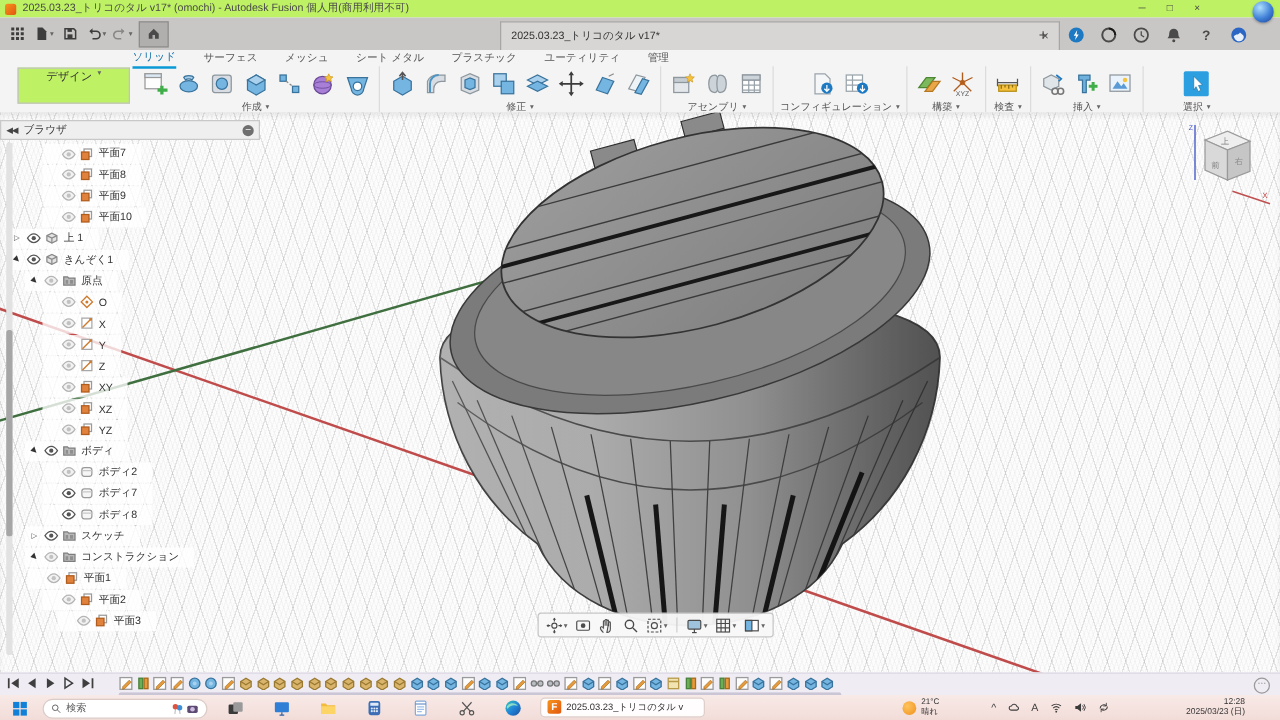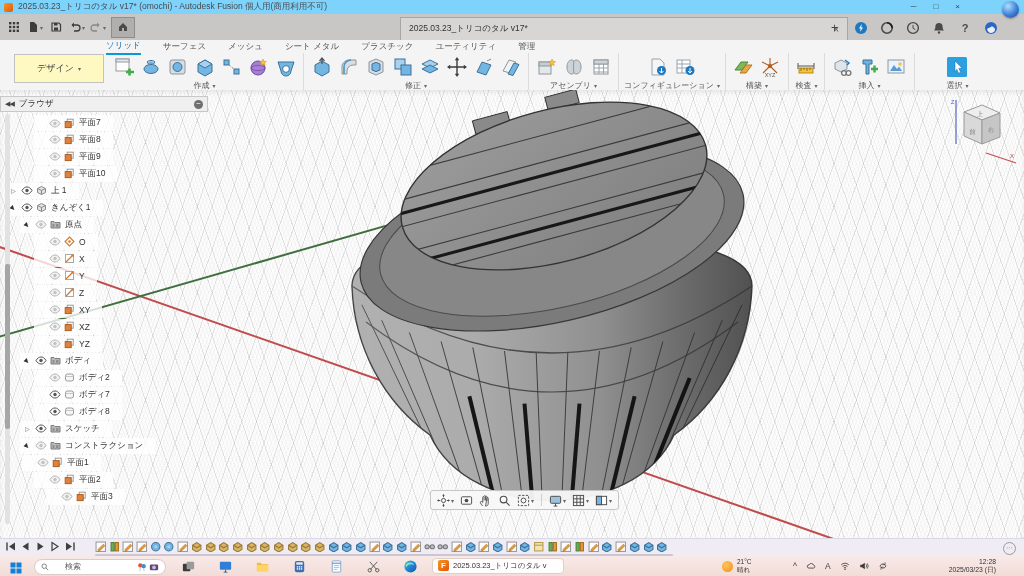--- a/index.html
+++ b/index.html
@@ -1,19 +1,19 @@
 <!DOCTYPE html>
 <html><head>
 <meta charset="utf-8">
 <style>
   html,body{margin:0;padding:0;background:#777;}
   .screen{position:relative;width:1024px;height:576px;overflow:hidden;background:#fff;
     font-family:"Liberation Sans","DejaVu Sans",sans-serif;-webkit-font-smoothing:antialiased;}
   
-  .titlebar{position:absolute;left:0;top:0;right:0;height:14px;background:#7dd3fc;display:flex;align-items:center;}
+  .titlebar{position:absolute;left:0;top:0;right:0;height:14px;background:#bef264;display:flex;align-items:center;}
   .fusion-logo{width:9px;height:9px;margin:0 5px 0 4px;border-radius:2px;background:linear-gradient(135deg,#f7941e,#e2570e);}
   .title-text{font-size:8.5px;color:#4a4a4a;white-space:nowrap;}
   .win-controls{position:absolute;right:64px;top:0;height:14px;display:flex;gap:17px;align-items:center;}
   .wc{font-size:8px;color:#444;line-height:14px;}
   .float-widget{position:absolute;right:5px;top:1px;width:17px;height:17px;border-radius:50%;z-index:60;
     background:radial-gradient(circle at 35% 30%,#aee0ff,#3f7fd6 55%,#1b3f8f);box-shadow:0 1px 2px rgba(0,0,0,.3);}
   
   .tabrow{position:absolute;left:0;top:14px;right:0;height:26px;background:#c9c7c5;border-bottom:1px solid #a3a19f;}
   .qat{position:absolute;left:6px;top:0;height:26px;display:flex;align-items:center;gap:5px;}
   .qat-btn{min-width:16px;height:19px;display:flex;align-items:center;justify-content:center;color:#3d3d3d;}
@@ -22,22 +22,22 @@
   .caret{font-size:6px;color:#666;margin-left:1px;}
   .doc-tab{position:absolute;left:400px;top:3px;width:448px;height:23px;background:#d8d6d4;border:1px solid #a8a6a4;border-bottom:none;
     display:flex;align-items:center;font-size:8.5px;color:#333;padding:0 8px;box-sizing:border-box;}
   .doc-tab .close{margin-left:auto;color:#555;font-size:10px;}
   .tab-actions{position:absolute;right:26px;top:3px;height:22px;display:flex;gap:11px;align-items:center;}
   .tab-act{width:15px;height:15px;display:flex;align-items:center;justify-content:center;}
   .tab-act svg{width:14px;height:14px;}
   .plus-glyph{font-size:12px;color:#444;}
   
   .ribbon{position:absolute;left:0;top:40px;right:0;height:50px;background:#f4f4f4;border-bottom:1px solid #c6c6c6;}
-  .design-btn{position:absolute;left:14px;top:14px;width:88px;height:27px;background:#fef9c3;border:1px solid #c2c2c2;
-    display:flex;align-items:center;justify-content:center;font-size:9px;color:#333;gap:3px;}
+  .design-btn{position:absolute;left:14px;top:14px;width:88px;height:27px;background:#bef264;border:1px solid #c2c2c2;
+    display:flex;justify-content:center;font-size:9px;color:#333;gap:3px;}
   .rb-tabs{position:absolute;left:106px;top:2px;display:flex;gap:22px;font-size:8.5px;color:#555;height:11px;align-items:center;}
   .rb-tab{padding-bottom:1px;white-space:nowrap;}
   .rb-tab.active{color:#0c6ca8;border-bottom:2px solid #0a99d6;}
   .rb-groups{position:absolute;left:106px;top:13px;right:0;display:flex;}
   .rb-group{display:flex;flex-direction:column;align-items:center;padding:0 5px;border-right:1px solid #dcdcdc;}
   .rb-group:last-child{border-right:none;margin-left:25px;}
   .rb-icons{display:flex;align-items:center;gap:2px;height:27px;}
   .rb-tool{width:25px;height:25px;display:flex;align-items:center;justify-content:center;}
   .rb-tool svg{width:22px;height:22px;}
   .rb-label{font-size:8px;color:#555;display:flex;gap:2px;align-items:center;height:11px;white-space:nowrap;}
@@ -85,21 +85,21 @@
   .tl-strip{position:absolute;left:95px;top:1px;height:13px;display:flex;gap:2.2px;align-items:center;}
   .tl-icon{display:flex;}
   .tl-icon svg{width:11.5px;height:11.5px;}
   .tl-scroll{position:absolute;left:95px;top:14.5px;height:3px;width:578px;background:#e0dce8;border-radius:2px;}
   .tl-thumb{height:3px;width:100%;background:#cbc6d6;border-radius:2px;}
   .tl-options{position:absolute;right:8px;top:3px;width:11px;height:11px;border:1px solid #9a9a9a;border-radius:50%;color:#777;font-size:7px;text-align:center;line-height:10px;}
   
   .taskbar{position:absolute;left:0;top:556px;right:0;height:20px;background:linear-gradient(#f8eae7,#f2dcd8);}
   .start{position:absolute;left:10px;top:4px;width:12px;height:12px;}
   .search{position:absolute;left:34px;top:2.5px;width:118px;height:14px;background:#fff;border:1px solid #dcccc8;border-radius:8px;
-    display:flex;align-items:center;font-size:8px;color:#555;padding:0 6px;gap:16px;}
+    display:flex;align-items:center;font-size:8px;color:#555;padding:0 6px;gap:4px;}
   .search svg.mag{width:8px;height:8px;}
   .search .decor{margin-left:auto;display:flex;gap:2px;}
   .search .decor svg{width:10px;height:10px;}
   .tb-apps{position:absolute;left:180px;top:2px;display:flex;gap:21px;align-items:center;height:16px;}
   .tb-app{width:16px;height:16px;display:flex;align-items:center;justify-content:center;}
   .tb-app svg{width:15px;height:15px;}
   .fusion-pill{position:absolute;left:432px;top:1.5px;width:132px;height:16px;background:rgba(255,255,255,.92);border:1px solid #decfcb;border-radius:4px;
     display:flex;align-items:center;font-size:7.5px;color:#333;padding:0 5px;gap:4px;overflow:hidden;white-space:nowrap;box-sizing:border-box;}
   .fusion-ic{flex:none;width:11px;height:11px;background:linear-gradient(135deg,#f7941e,#e2570e);border-radius:2px;color:#fff;font-size:8px;font-weight:bold;display:flex;align-items:center;justify-content:center;}
   .weather{position:absolute;left:722px;top:2px;display:flex;gap:4px;align-items:center;}
@@ -964,21 +964,21 @@
               </div>
               <div class="ticon">
                 <svg viewBox="0 0 11 11">
                   <rect x="3.2" y="1.2" width="6" height="6" fill="none" stroke="#9a9a9a"></rect>
                   <rect x="1.2" y="3.6" width="6" height="6" fill="#e0813c" stroke="#b05c1d"></rect>
                 </svg>
               </div>
               <div class="tlabel">平面2</div>
             </div>
           </div>
-          <div class="tree-row" style="padding-left: 46px;">
+          <div class="tree-row" style="padding-left: 32px; margin-left: 14px;">
             <div class="row-inner">
               <div class="tw"></div>
               <div class="eye">
                 <svg viewBox="0 0 12 9">
                   <path d="M1 4.5C2.5 2 4 1 6 1s3.5 1 5 3.5C9.5 7 8 8 6 8S2.5 7 1 4.5z" fill="#f2f2f2" stroke="#b5b5b5"></path>
                   <circle cx="6" cy="4.5" r="1.7" fill="#c2c2c2"></circle>
                 </svg>
               </div>
               <div class="ticon">
                 <svg viewBox="0 0 11 11">

